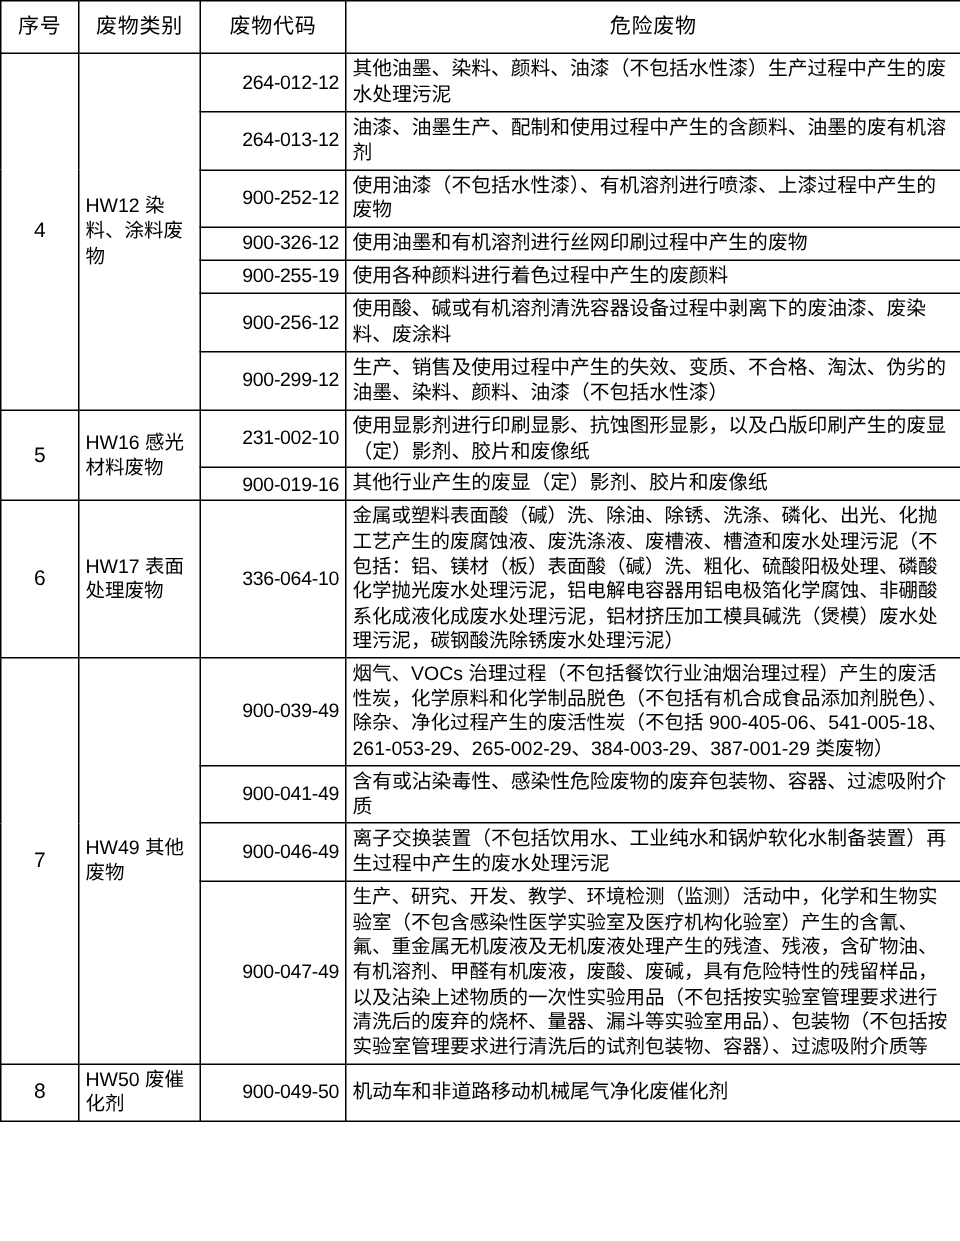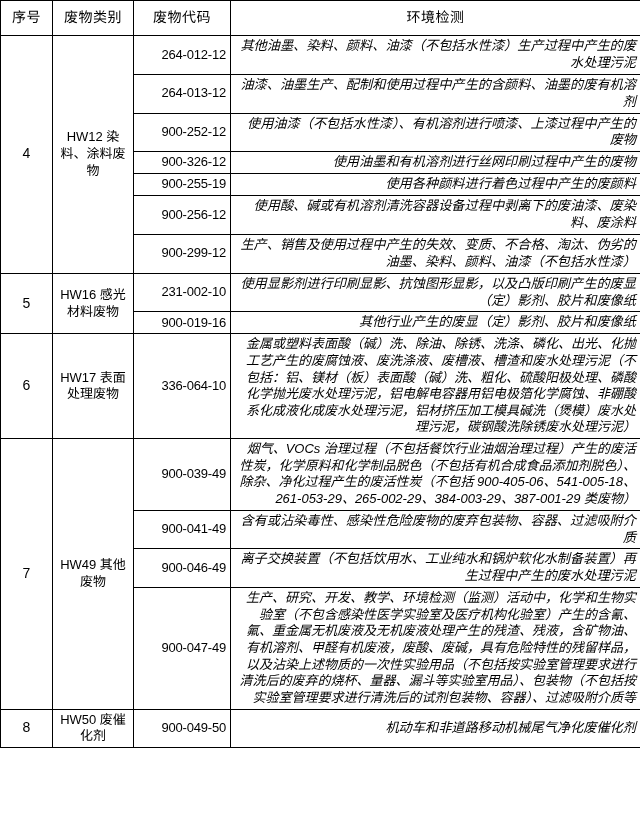--- a/index.html
+++ b/index.html
@@ -36,58 +36,57 @@
     text-align: center;
     font-size: 14px;
     height: 30px;
     letter-spacing: 0.5px;
   }
   .seq-cell {
     text-align: center;
     font-size: 14px;
   }
   .cat-cell {
-    text-align: center;
+    text-align: left;
     font-size: 13px;
     line-height: 1.35;
   }
   .code-cell {
     text-align: right;
     font-size: 13px;
     font-family: "Liberation Sans", "DejaVu Sans", sans-serif;
     white-space: nowrap;
     letter-spacing: -0.2px;
   }
   .desc-cell {
-    text-align: right;
+    text-align: left;
     font-size: 13.2px;
     line-height: 1.3;
     padding-left: 5px;
     padding-right: 2px;
     word-break: break-all;
-    font-style: italic;
   }
   .desc-cell.tight { line-height: 1.27; font-size: 13px; }
 </style>
 </head>
 <body>
 
 <table id="waste-table">
   <colgroup>
     <col class="c-seq">
       <col class="c-cat">
       <col class="c-code">
       <col class="c-desc">
   </colgroup>
   <tbody id="table-body">
       <tr class="hdr">
         <td>序号</td>
         <td>废物类别</td>
         <td>废物代码</td>
-        <td>环境检测</td>
+        <td>危险废物</td>
       </tr>
       <tr>
         <td class="seq-cell" rowspan="7">4</td>
         <td class="cat-cell" rowspan="7">HW12 染料、涂料废物</td>
         <td class="code-cell">264-012-12</td>
         <td class="desc-cell">其他油墨、染料、颜料、油漆（不包括水性漆）生产过程中产生的废水处理污泥</td>
       </tr>
       <tr>
         <td class="code-cell">264-013-12</td>
         <td class="desc-cell">油漆、油墨生产、配制和使用过程中产生的含颜料、油墨的废有机溶剂</td>

